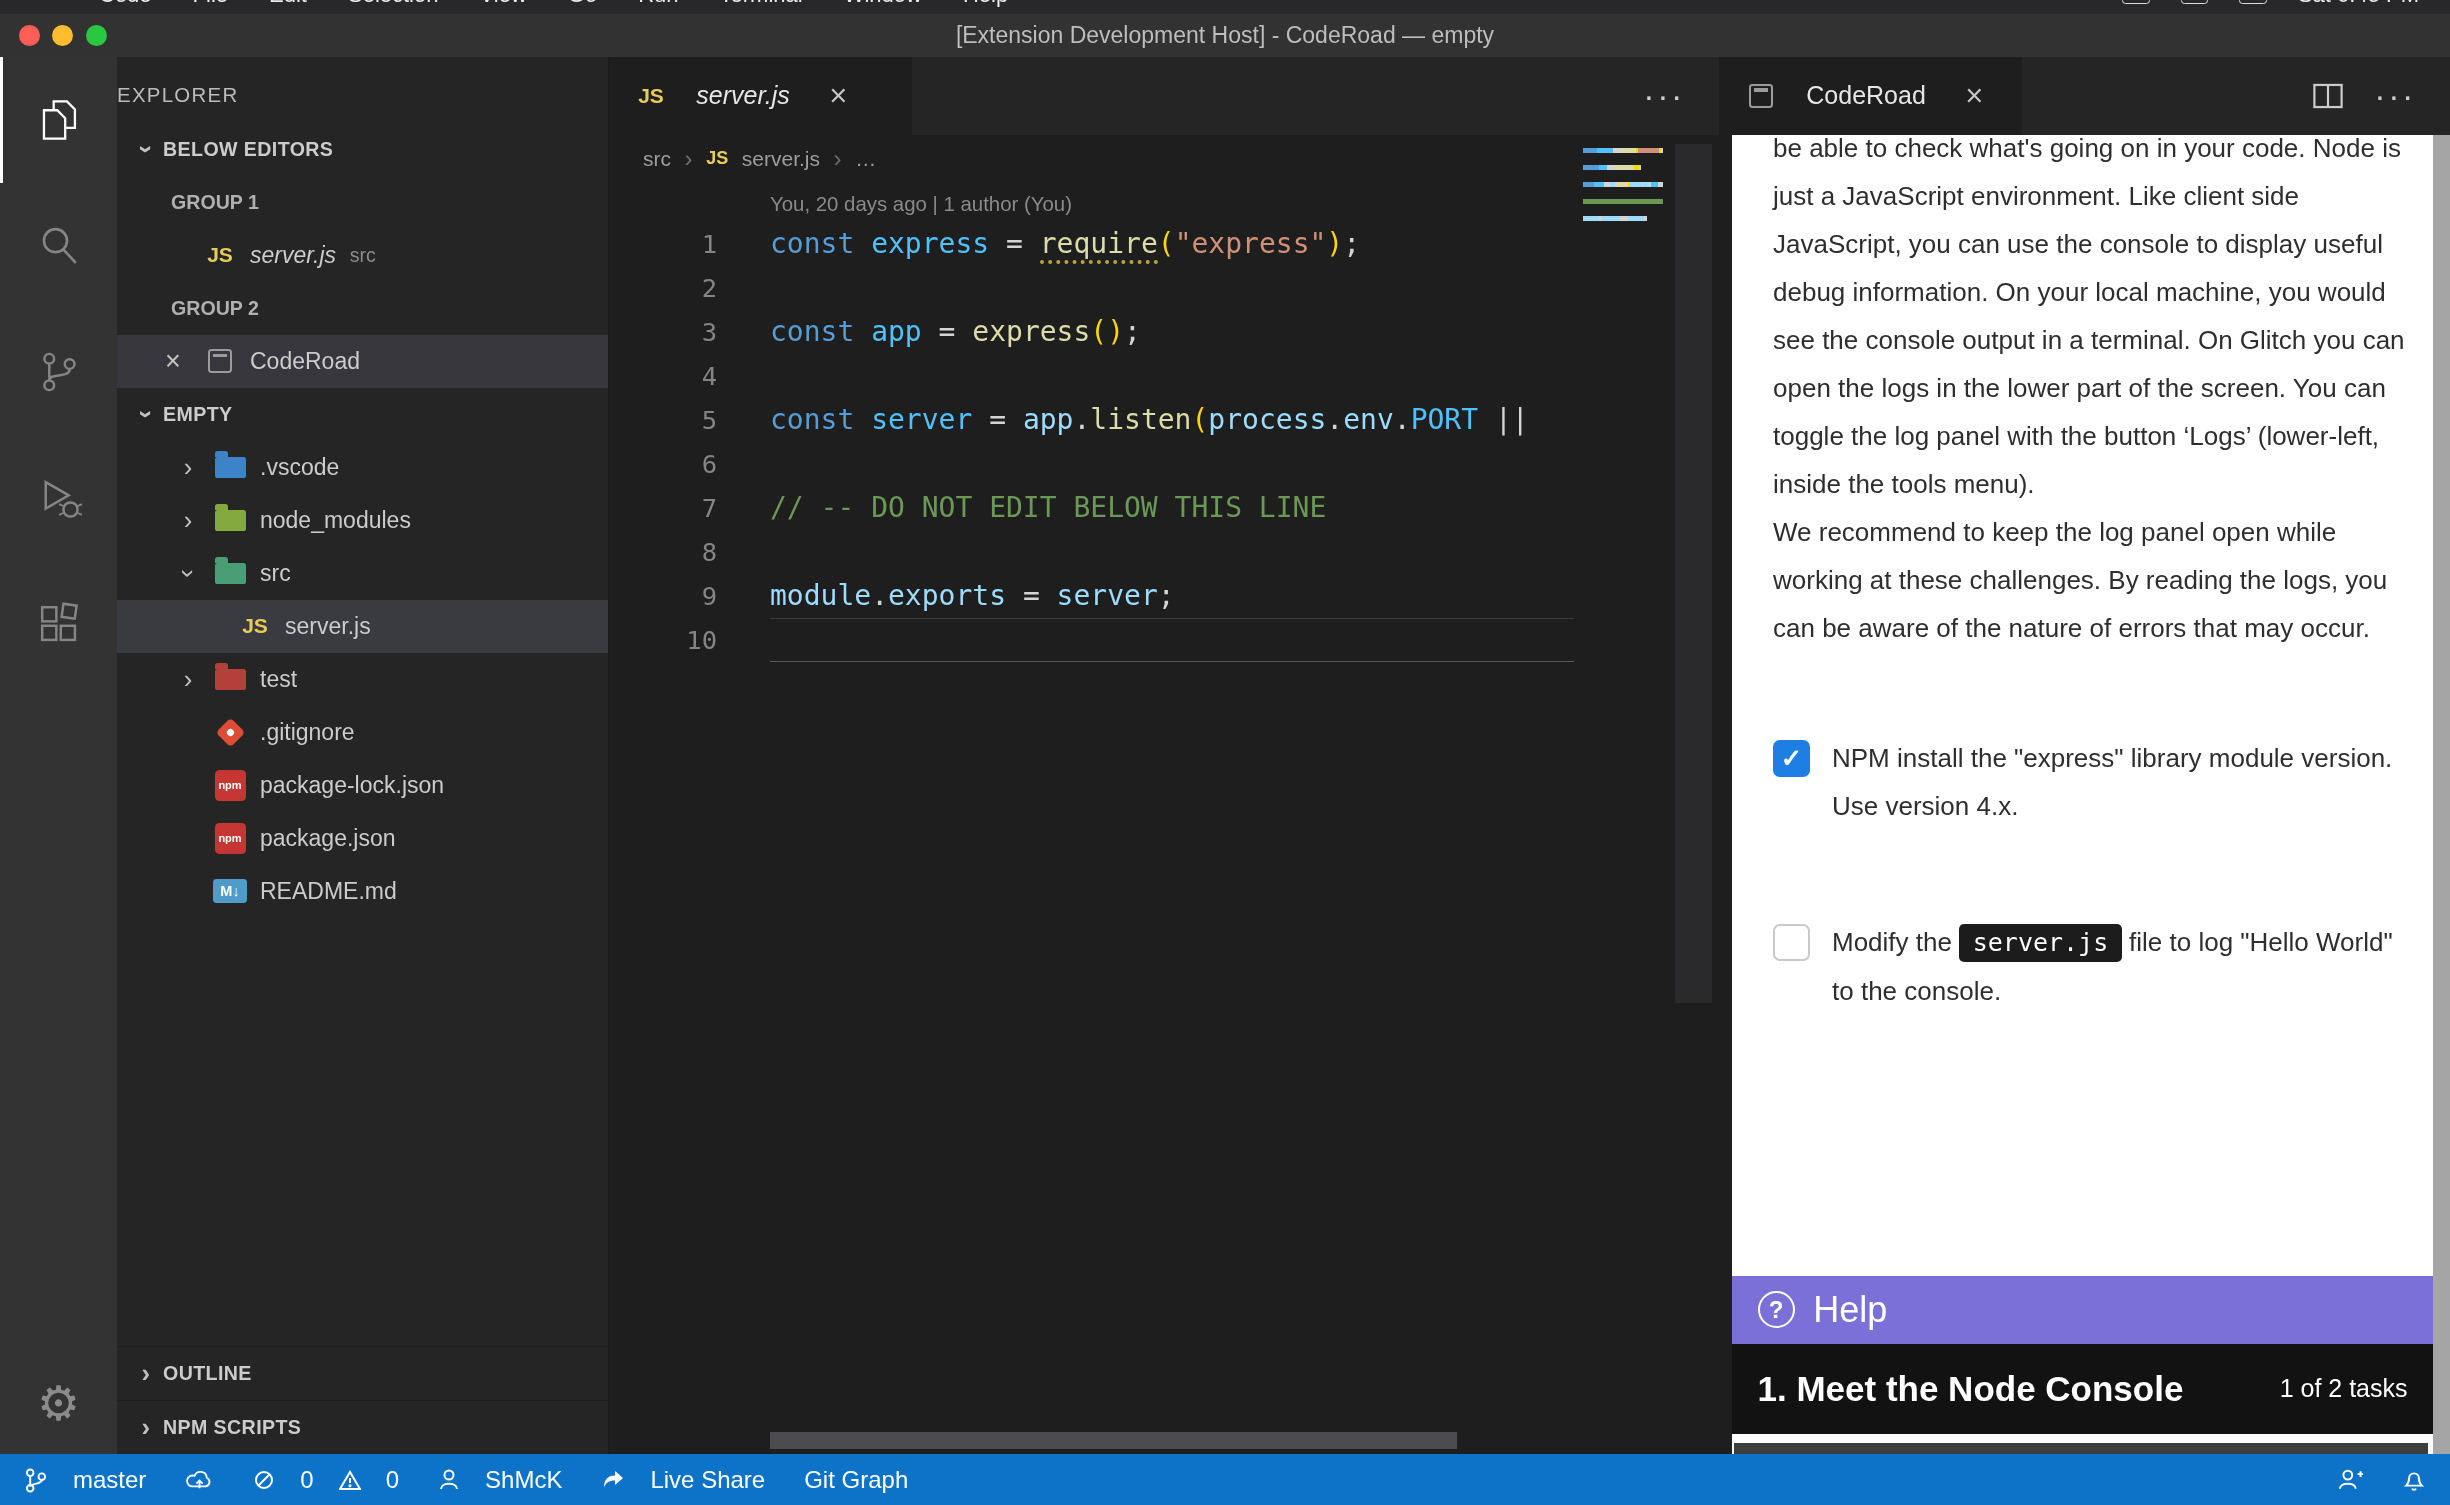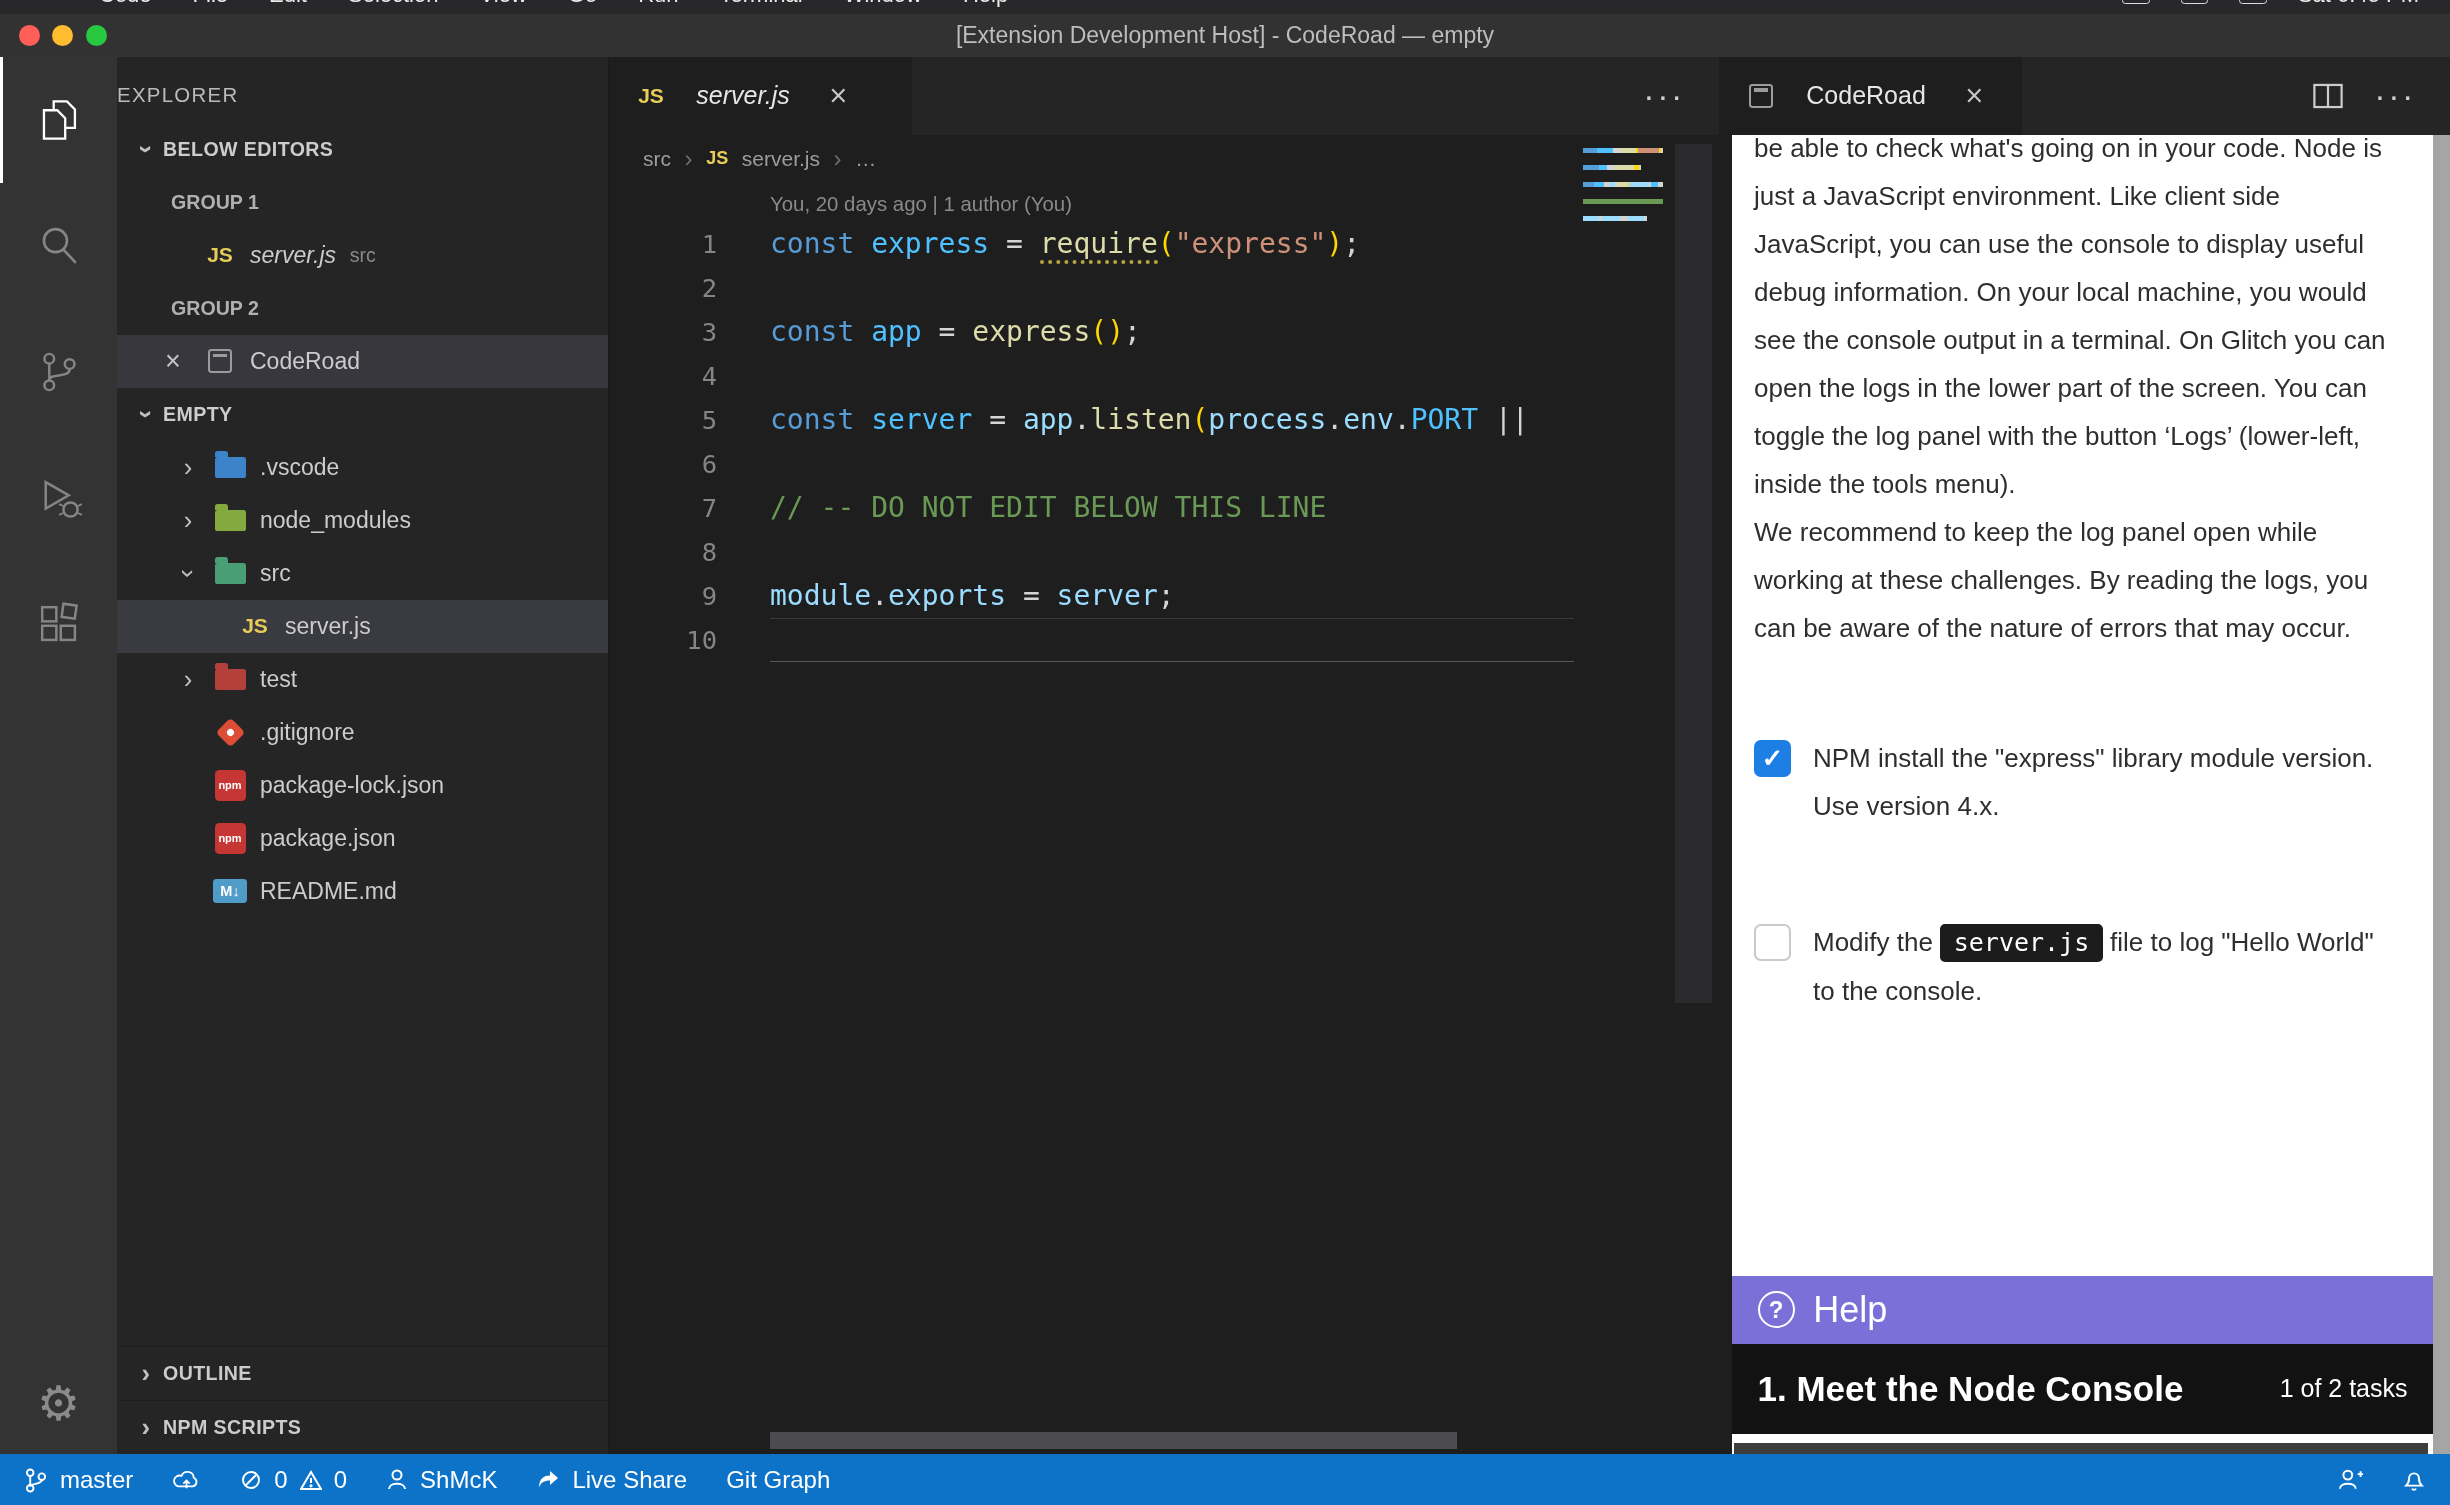--- a/index.html
+++ b/index.html
@@ -84,42 +84,42 @@
   .tok-underline{border-bottom:4.3px dotted #b9a23f;}
   .minimap{position:absolute;top:90px;right:56px;width:80px;overflow:hidden;}
   .mm-line{height:8.5px;display:flex;align-items:center;white-space:nowrap;}
   .mm-line span{height:5.1px;display:inline-block;}
   .v-scroll{position:absolute;top:87px;right:6.8px;width:37px;height:859px;background:#34343a;opacity:.55;}
   .h-scroll{position:absolute;bottom:5.1px;left:161px;width:687px;height:17px;background:#4c4c50;}
 
   
   .webviewcol{width:731px;display:flex;flex-direction:column;background:#252526;flex-shrink:0;}
   .wv-body{flex:1;background:#ffffff;border-left:13.6px solid #1e1e1e;display:flex;min-height:0;}
-  .wv-content{flex:1;position:relative;overflow:hidden;}
+  .wv-content{flex:1;position:relative;overflow:hidden;padding-left:19px;}
   .wv-scrollbar{width:17px;background:#a5a5a5;}
   .wv-text{margin:-10.2px 0 0 22px;width:655px;font-size:26px;line-height:48px;color:#2e2e2e;}
   .wv-text p{margin:0;}
   .tasks-header{margin-top:60px;height:82px;line-height:82px;background:#ececec;font-size:34px;color:#414141;padding-left:22px;}
   .task{display:flex;margin:82px 34px 0 22px;}
   .task + .task{margin-top:88px;}
   .cb{width:37px;height:37px;border-radius:6.8px;flex-shrink:0;margin-top:5.1px;display:flex;align-items:center;justify-content:center;box-sizing:border-box;}
   .cb.checked{background:#1d7fe3;color:#fff;font-size:25.5px;font-weight:700;}
   .cb.unchecked{background:#fff;border:2.6px solid #c9c9c9;}
   .task .tx{margin-left:22px;font-size:26px;line-height:48px;color:#2e2e2e;width:596px;}
   .chip{background:#1c1c1c;color:#ffffff;font-family:"DejaVu Sans Mono",monospace;font-size:25px;padding:4.3px 13.6px;border-radius:5.1px;}
   .help-bar{position:absolute;left:0;right:0;top:1141px;height:68px;background:#7b70d8;color:#fff;display:flex;align-items:center;padding-left:25.5px;gap:18.7px;font-size:36px;}
   .q-circle{width:37px;height:37px;border:2.6px solid #fff;border-radius:50%;display:flex;align-items:center;justify-content:center;font-size:24px;font-weight:700;box-sizing:border-box;}
   .section-bar{position:absolute;left:0;right:0;top:1209px;height:90px;background:#121212;color:#fff;display:flex;align-items:center;padding:0 25.5px;box-sizing:border-box;}
   .section-title{font-size:35px;font-weight:700;}
   .section-progress{margin-left:auto;font-size:25px;font-weight:400;}
   .bottom-strip{position:absolute;left:1.7px;right:5.1px;top:1308px;height:11px;background:#3e3e3e;}
 
   
   .statusbar{height:53px;background:#0d73c9;display:flex;align-items:center;color:#fff;font-size:24px;padding:0 24px;gap:39px;}
-  .sb-item{display:flex;align-items:center;gap:12px;white-space:nowrap;}
+  .sb-item{display:flex;align-items:center;gap:25px;white-space:nowrap;}
   .sb-item svg{display:block;}
   .sb-right{margin-left:auto;display:flex;align-items:center;gap:39px;}
 </style>
 </head>
 <body>
 
 <div class="menubar">
   <div class="menubar-inner">
     <span id="menu-items" style="display:flex;gap:41px;">
         <span>Code</span>

